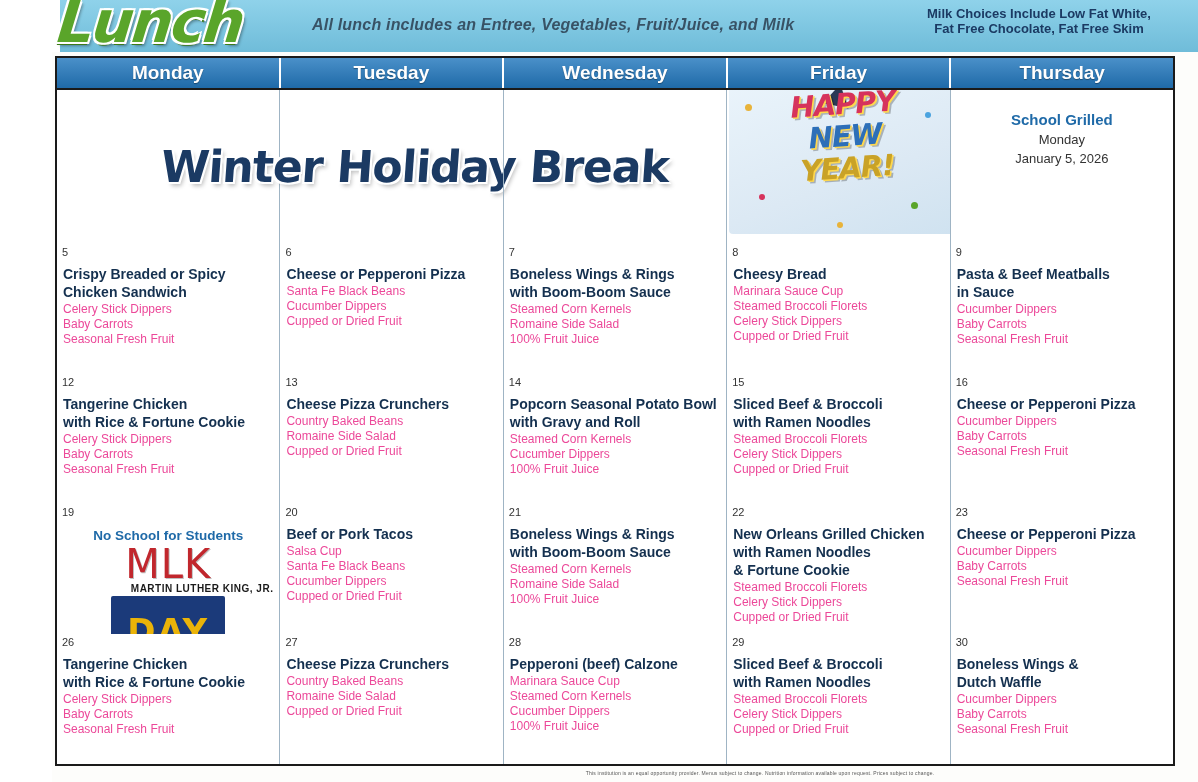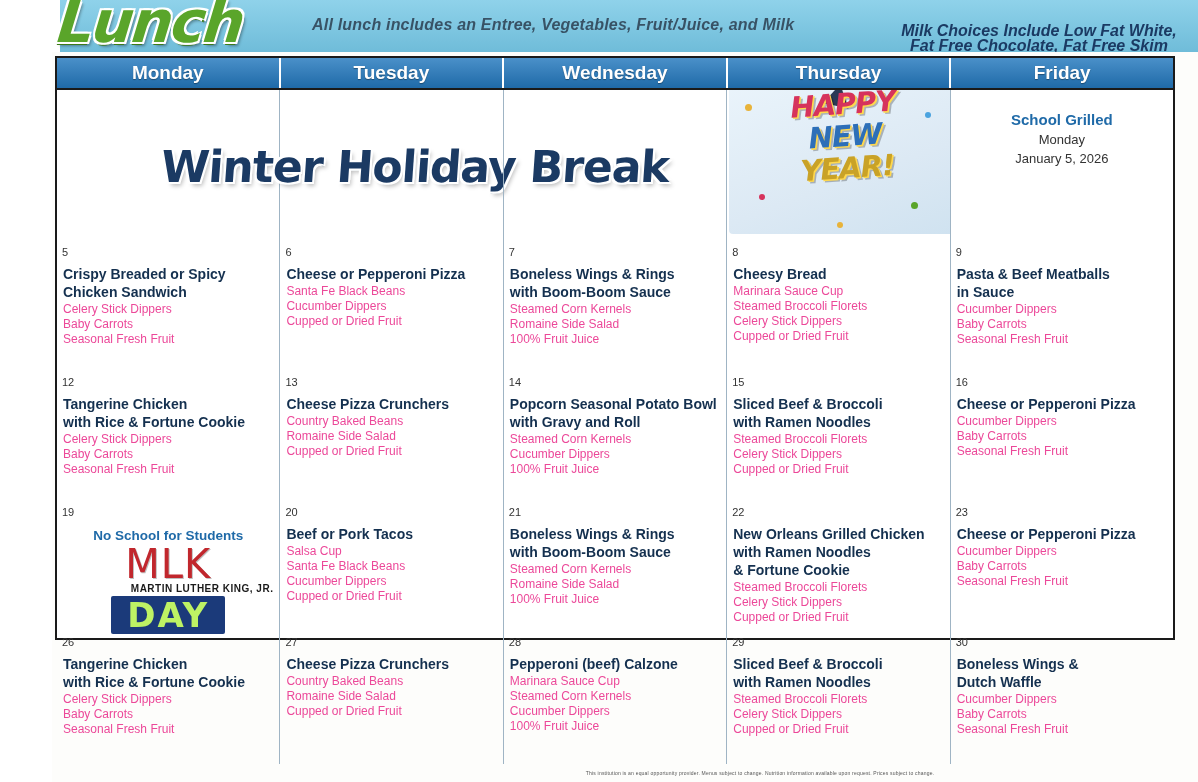--- a/index.html
+++ b/index.html
@@ -38,28 +38,27 @@
   .header-sub{
     position:absolute;left:312px;top:16px;
     font-size:16px;font-style:italic;font-weight:bold;
     color:#2c3e50;
     letter-spacing:.2px;
     opacity:.85;
   }
   .milk-note{
     position:absolute;right:14px;top:6px;width:290px;
     text-align:center;
-    font-size:16px;font-style:italic;font-weight:bold;
+    font-size:13px;font-weight:bold;
     color:#1b3a63;
     line-height:15px;
-    margin-top:17px;
   }
   
   .cal{
-    position:absolute;left:55px;top:56px;width:1120px;height:584px;
+    position:absolute;left:55px;top:56px;width:1120px;height:710px;
     border:2px solid #1a1a1a;
     box-sizing:border-box;
     background:#ffffff;
   }
   .daynames{
     display:flex;width:100%;height:32px;
     border-bottom:2px solid #1a1a1a;
     box-sizing:border-box;
   }
   .dayname{
@@ -176,24 +175,24 @@
     font-size:40px;font-weight:normal;line-height:36px;
     color:#c1272d;letter-spacing:1px;
     text-shadow:1px 1px 0 rgba(0,0,0,.25);
   }
   .mlk .sub{
     font-size:10px;font-weight:bold;color:#1a1a1a;letter-spacing:.5px;margin:1px 0 2px;text-align:right;
   }
   .mlk .d{
     display:inline-block;
     background:#1b3a7a;
-    color:#bef264;
+    color:#eab308;
     font-family:"DejaVu Sans", sans-serif;
     font-size:34px;font-weight:bold;line-height:38px;
-    padding:0 16px;
+    padding:16px 16px;
     letter-spacing:2px;
     border-radius:2px;
   }
   .footer-fine{
     position:absolute;left:340px;top:770px;width:840px;
     font-size:5px;color:#555;line-height:6px;text-align:center;
     letter-spacing:.2px;
     overflow:hidden;white-space:nowrap;
   }
   .edge-left{
@@ -216,22 +215,22 @@
   </div>
 
   <div class="edge-left"></div>
 
   <div class="cal">
 
     <div class="daynames">
       <div class="dayname">Monday</div>
       <div class="dayname">Tuesday</div>
       <div class="dayname">Wednesday</div>
+      <div class="dayname">Friday</div>
       <div class="dayname">Thursday</div>
-      <div class="dayname">Friday</div>
     </div>
 
     <div class="grid">
 
       <div class="row row-break">
         <div class="cell break-cell">
           <div class="break-banner">
             <span class="break-text">Winter Holiday Break</span>
           </div>
         </div>

